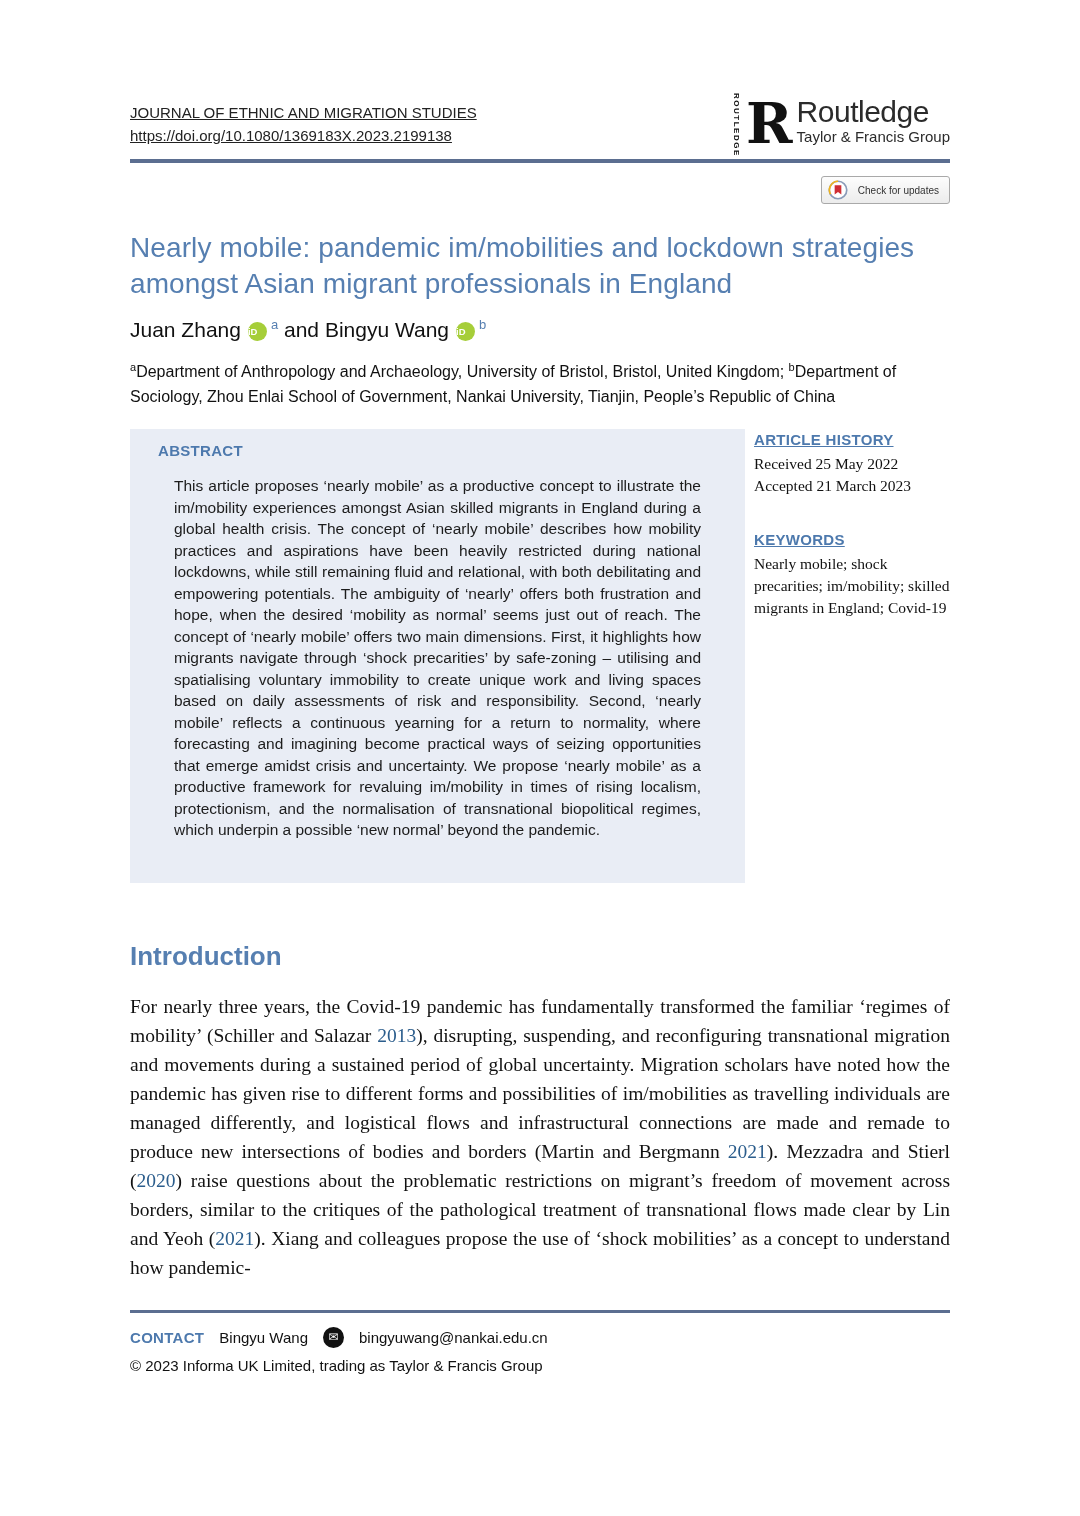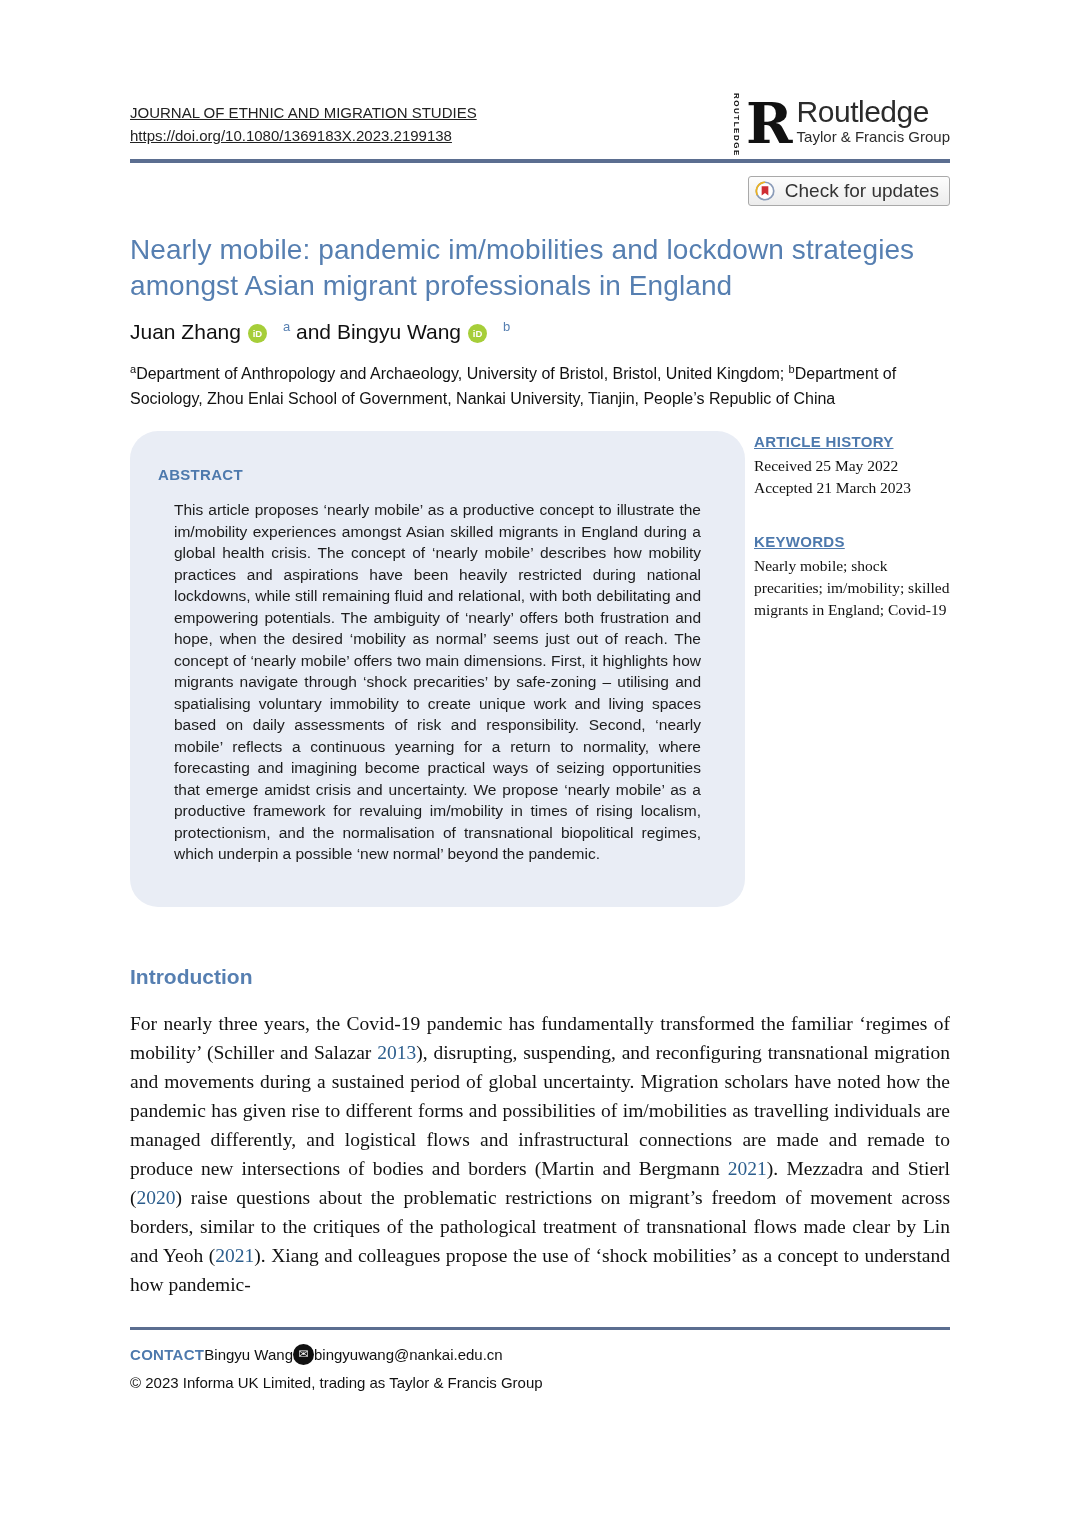--- a/index.html
+++ b/index.html
@@ -27,70 +27,70 @@
   .logo-brand{font-size:30px;color:#2b2b2b;line-height:1.05;letter-spacing:-0.5px;}
   .logo-tagline{font-size:15px;color:#2b2b2b;margin-top:1px;}
 
   .rule{height:4px;background:#5b6e90;margin-top:12px;border:0;}
 
   .badge-row{display:flex;justify-content:flex-end;margin-top:13px;}
   .check-btn{
     display:inline-flex;align-items:center;gap:10px;
     border:1px solid #a9a9a9;border-radius:3px;
     background:linear-gradient(#fdfdfd,#ececec);
-    padding:3px 10px 3px 6px;font-size:19px;color:#333;cursor:pointer;
+    padding:3px 10px 3px 6px;font-size:10px;color:#333;cursor:pointer;
   }
 
   
   .title{
     margin:26px 0 0 0;font-size:28px;line-height:1.3;font-weight:400;
     color:#567fb1;letter-spacing:0.1px;
   }
   .authors{margin:15px 0 0 0;font-size:21px;color:#111;}
   .orcid{
     display:inline-block;width:19px;height:19px;border-radius:50%;
     background:#a6ce39;color:#fff;font-size:9.5px;font-weight:700;
-    text-align:center;line-height:19px;vertical-align:2px;margin:0 16px 0 7px;
+    line-height:19px;vertical-align:2px;margin:0 4px 0 7px;
   }
   .author-sup{font-size:13px;color:#567fb1;vertical-align:super;line-height:0;}
   .affil{margin:18px 0 0 0;font-size:16px;line-height:1.55;color:#111;}
   .affil sup{font-size:11px;line-height:0;}
 
   
   .abs-row{display:flex;margin-top:20px;}
   .abs-box{
     width:615px;box-sizing:border-box;background:#e9edf5;
-    padding:35px 28px 26px 28px;flex:0 0 615px;border-radius:28px;
+    padding:13px 28px 26px 28px;flex:0 0 615px;
   }
   .label-caps{
     font-size:15px;font-weight:700;color:#4d79ad;letter-spacing:0.3px;
     margin:0 0 4px 0;
   }
   .abs-text{
     margin:16px;font-size:15.5px;line-height:21.5px;text-align:justify;
     color:#1c1c1c;
   }
   .side-col{margin-left:9px;width:196px;font-size:15.5px;line-height:22px;color:#111;}
   .side-col .label-caps{margin-bottom:2px;text-decoration:underline;}
   .side-block + .side-block{margin-top:32px;}
   .side-text{margin:0;font-family:Liberation Serif, serif;}
 
   
   .intro-heading{
-    margin:58px 0 0 0;font-size:21px;font-weight:700;color:#567fb1;
+    margin:58px 0 0 0;font-size:26px;font-weight:700;color:#567fb1;
   }
   .body-para{
     margin:20px 0 0 0;font-family:"Liberation Serif",serif;
     font-size:19.5px;line-height:29px;text-align:justify;color:#111;
   }
   .cite{color:#2b5d8c;}
 
   
   .foot-rule{height:3px;background:#5b6e90;margin-top:28px;border:0;}
-  .contact-row{margin-top:14px;font-size:15px;color:#111;display:flex;align-items:center;gap:0;}
+  .contact-row{margin-top:14px;font-size:15px;color:#111;display:flex;align-items:center;gap:15px;}
   .contact-label{font-weight:700;color:#4d79ad;letter-spacing:0.3px;}
   .mail-icon{
     display:inline-flex;align-items:center;justify-content:center;
     width:21px;height:21px;border-radius:50%;background:#111;color:#fff;font-size:12px;
   }
   .contact-email{color:#111;text-decoration:none;}
   .copyright{margin-top:9px;font-size:15px;color:#111;}
 
   
   .cm-icon{display:inline-block;width:20px;height:20px;}

